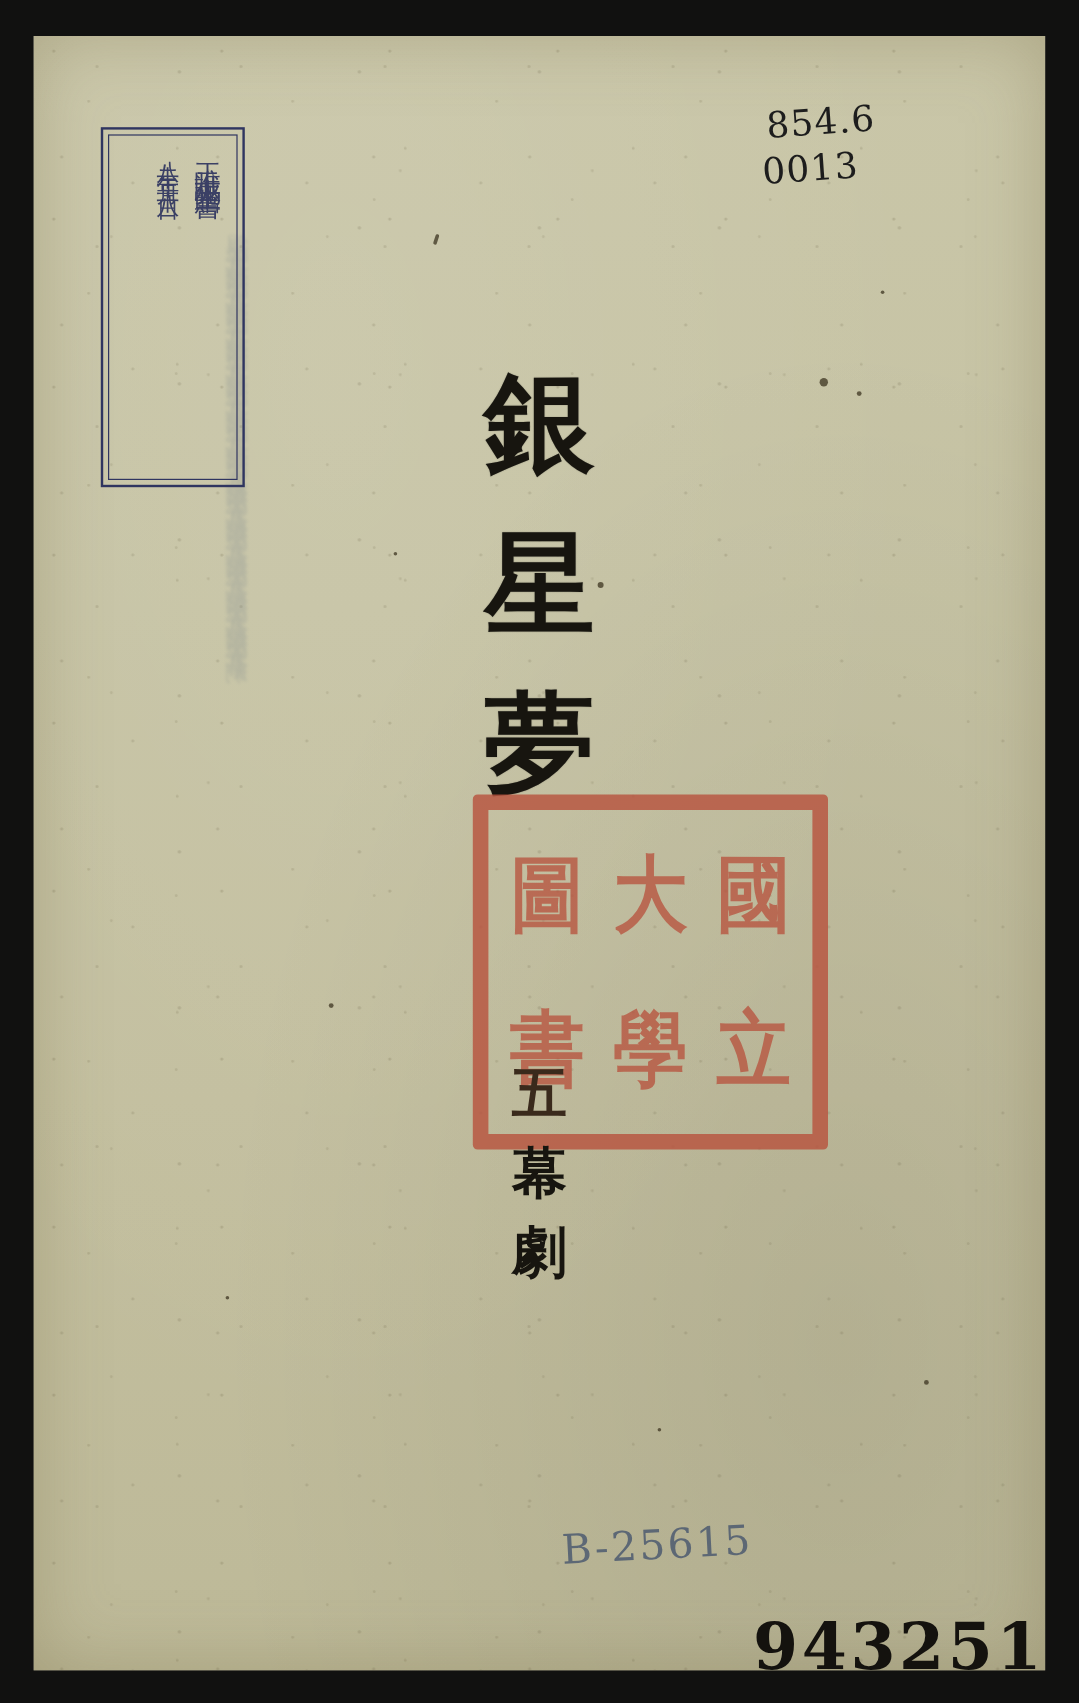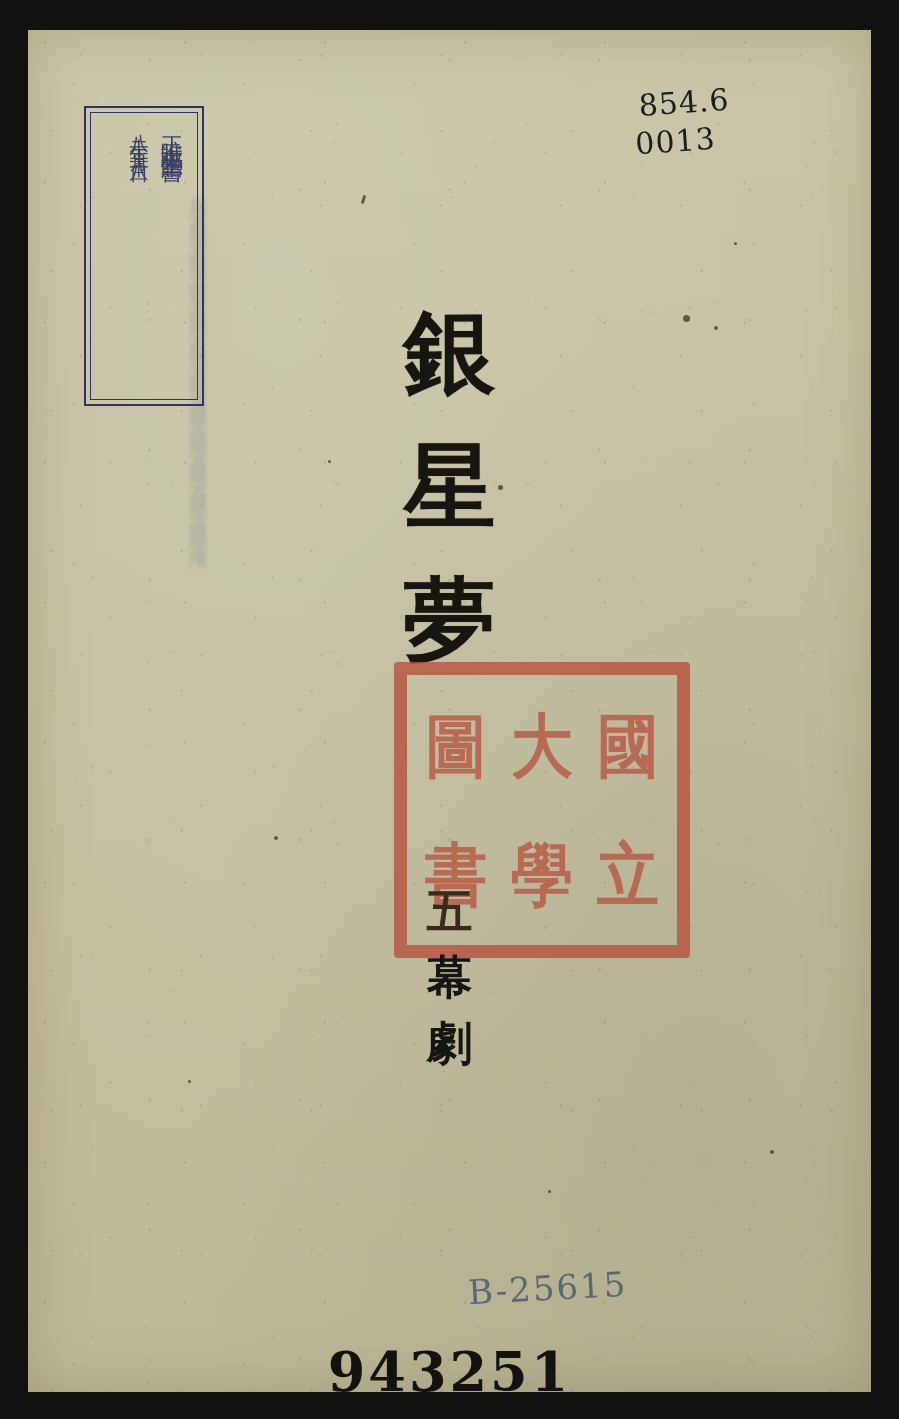--- a/index.html
+++ b/index.html
@@ -203,21 +203,21 @@
     transform: rotate(-3deg);
     opacity: 0.75;
     letter-spacing: 2px;
   }
   
   #accession {
     position: absolute;
     left: 0;
     right: 0;
     top: 1310px;
-    text-align: center;
+    text-align: right;
     color: #14120e;
     font-family: "DejaVu Serif", serif;
     font-size: 54px;
     letter-spacing: 3px;
     font-weight: 700;
   }
 </style>
 </head>
 <body>
 

